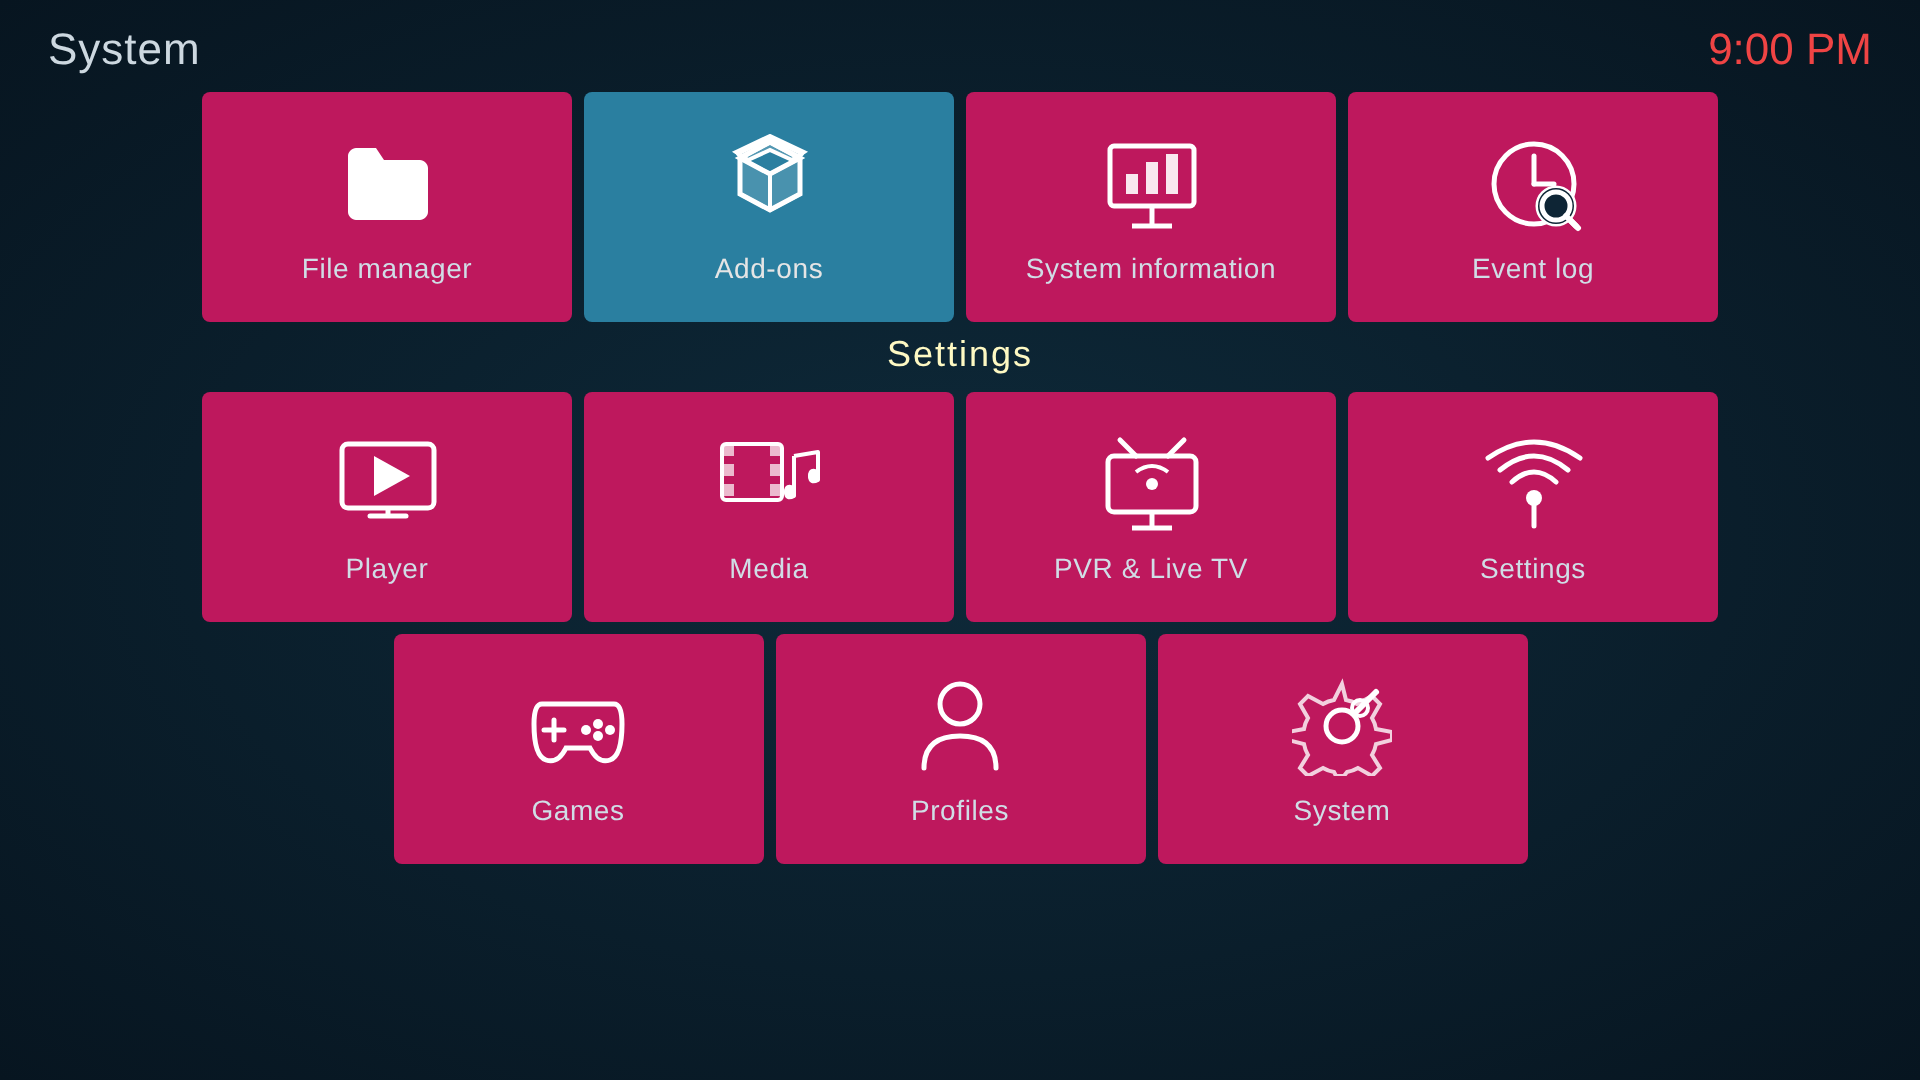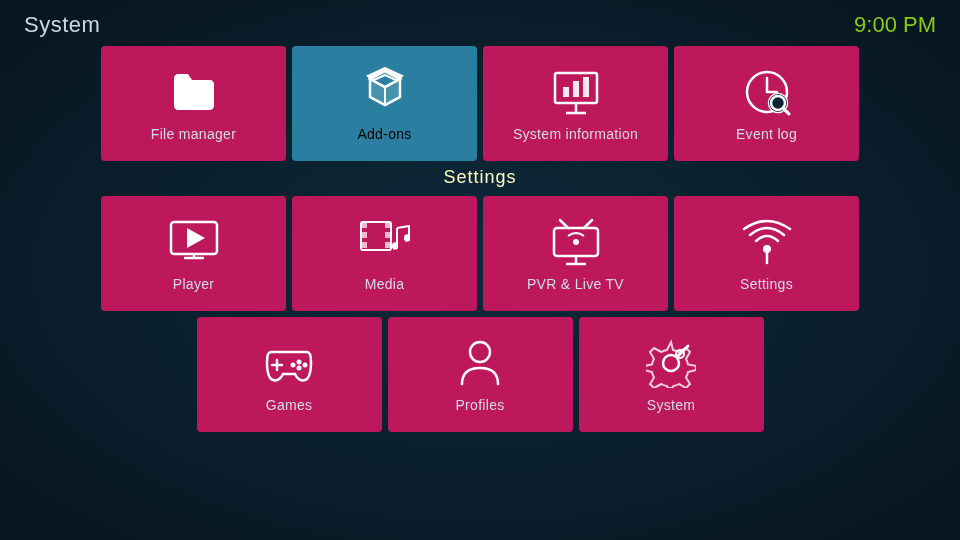--- a/index.html
+++ b/index.html
@@ -41,21 +41,21 @@
     .header-title {
       font-size: 22px;
       font-weight: 300;
       color: #cdd8e0;
       letter-spacing: 0.5px;
     }
 
     .header-time {
       font-size: 22px;
       font-weight: 300;
-      color: #84cc16;
+      color: #ef4444;
     }
 
     
     .top-row {
       display: flex;
       justify-content: center;
       gap: 6px;
       padding: 0 24px;
       margin-bottom: 6px;
     }
@@ -115,21 +115,21 @@
       align-items: center;
       justify-content: center;
     }
 
     .icon-wrap svg {
       fill: #fff;
     }
 
     
     .tile.active .tile-label {
-      color: #000000;
+      color: #e5e5e5;
     }
   </style>
 </head>
 <body>
 
 <div class="app">
 
   <div class="header">
     <span class="header-title">System</span>
     <span class="header-time">9:00 PM</span>

